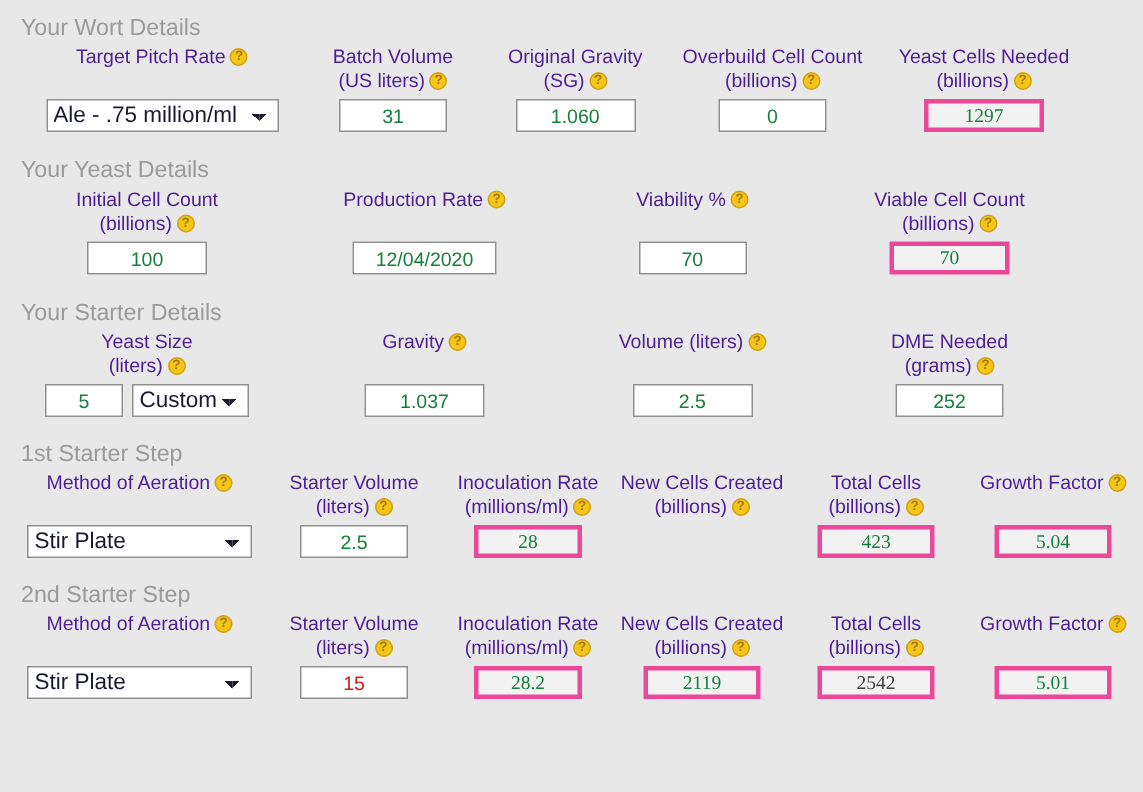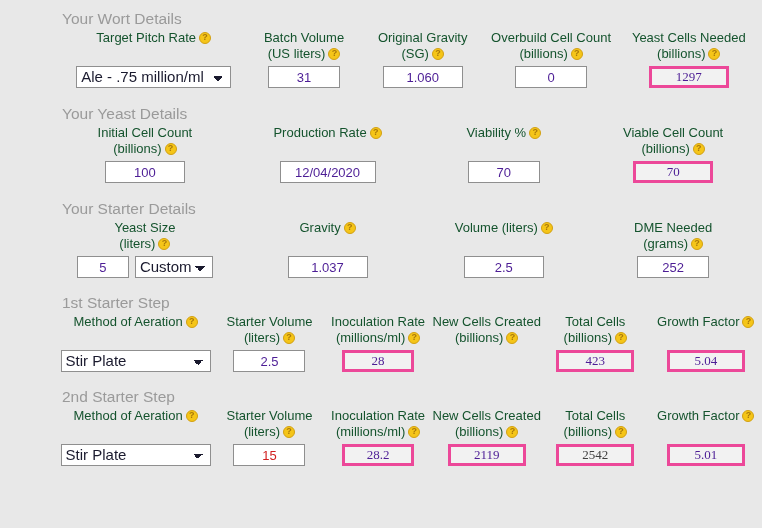--- a/index.html
+++ b/index.html
@@ -22,21 +22,20 @@
     height: 528px;
     position: relative;
     box-sizing: border-box;
     padding: 0;
   }
 
   
   .section {
     position: relative;
     box-sizing: border-box;
-    padding-left: 48px;
   }
   .section-title {
     color: #9a9a9a;
     font-size: 15.5px;
     line-height: 18px;
     padding-left: 14px;
     height: 20px;
     white-space: nowrap;
   }
 
@@ -52,21 +51,21 @@
     flex-direction: column;
     align-items: center;
     box-sizing: border-box;
   }
 
   
   .lbl {
     text-align: center;
     font-size: 13px;
     line-height: 16px;
-    color: #14532d;
+    color: #4c1d95;
     white-space: nowrap;
   }
   .lbl .ln { display: block; }
 
   
   .help {
     display: inline-block;
     width: 12px;
     height: 12px;
     border-radius: 50%;
@@ -98,21 +97,21 @@
     justify-content: center;
   }
 
   .tf {
     box-sizing: border-box;
     height: 22px;
     background: #ffffff;
     border: 1px solid #8f8f8f;
     font-family: "Liberation Sans", sans-serif;
     font-size: 13px;
-    color: #4c1d95;
+    color: #15803d;
     text-align: center;
     line-height: 20px;
     padding: 0 2px;
     outline: none;
     border-radius: 0;
   }
   
   .tf.calc {
     border: 3px solid #ec4899;
     background: #f2f2f2;

